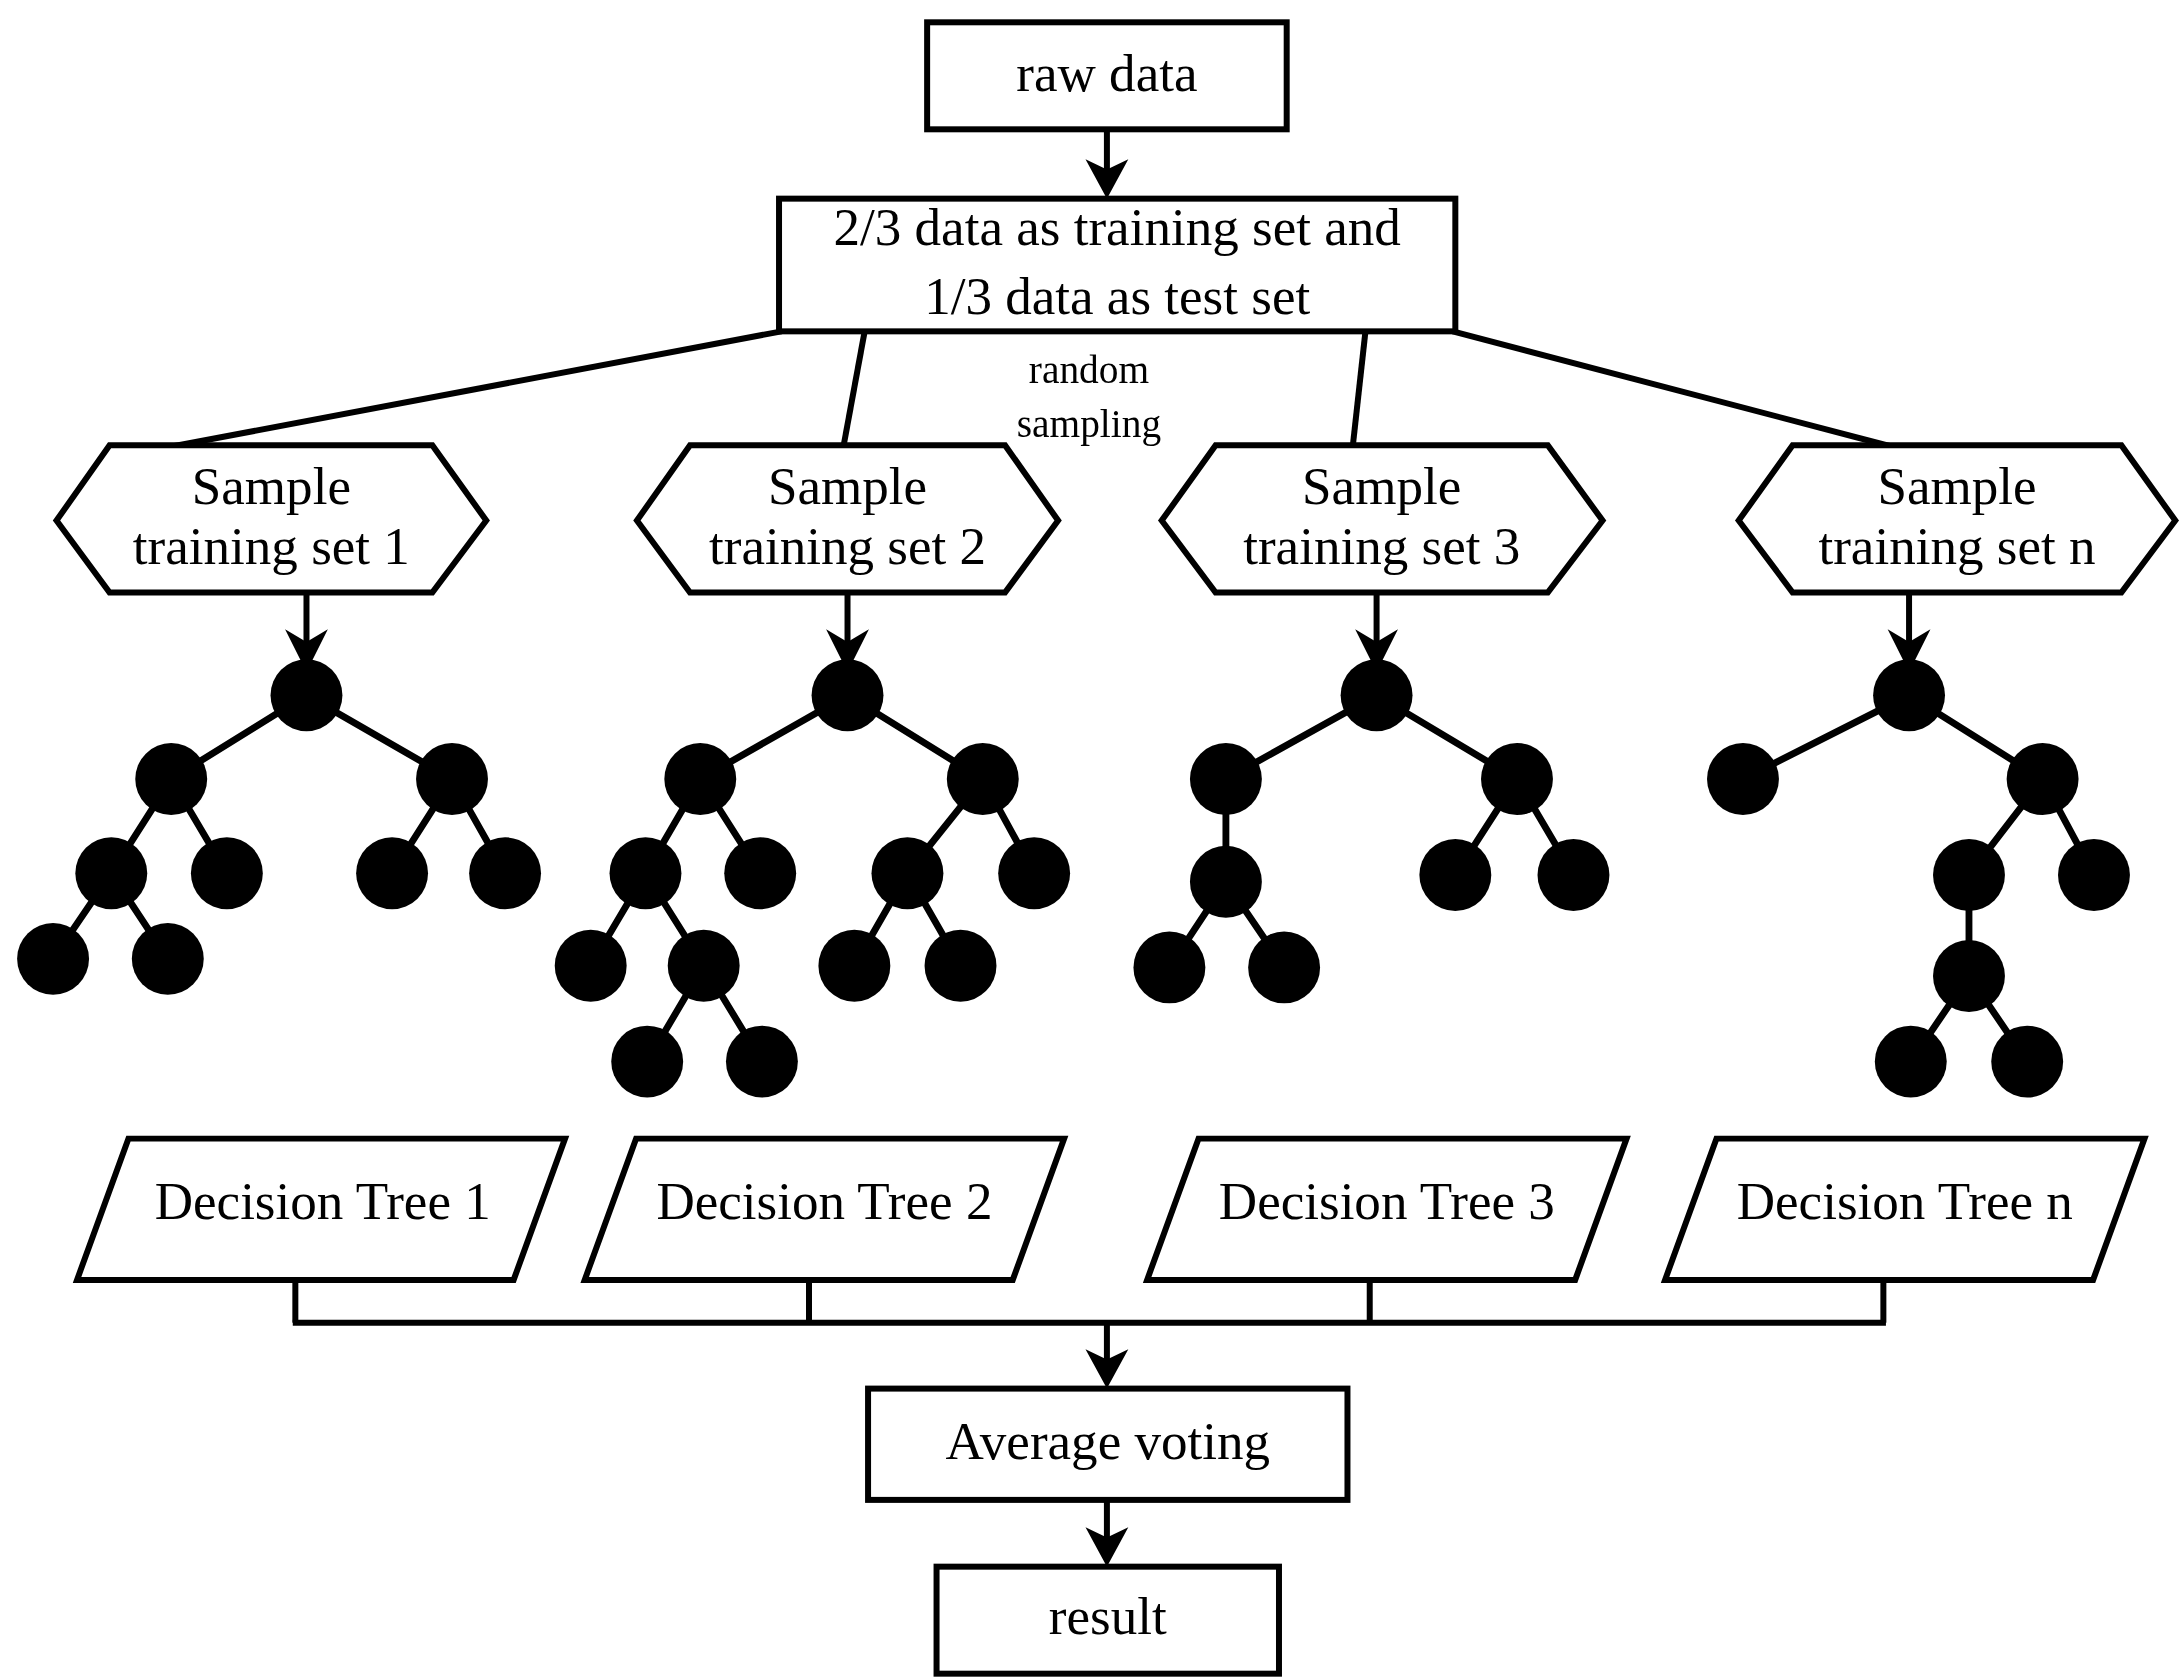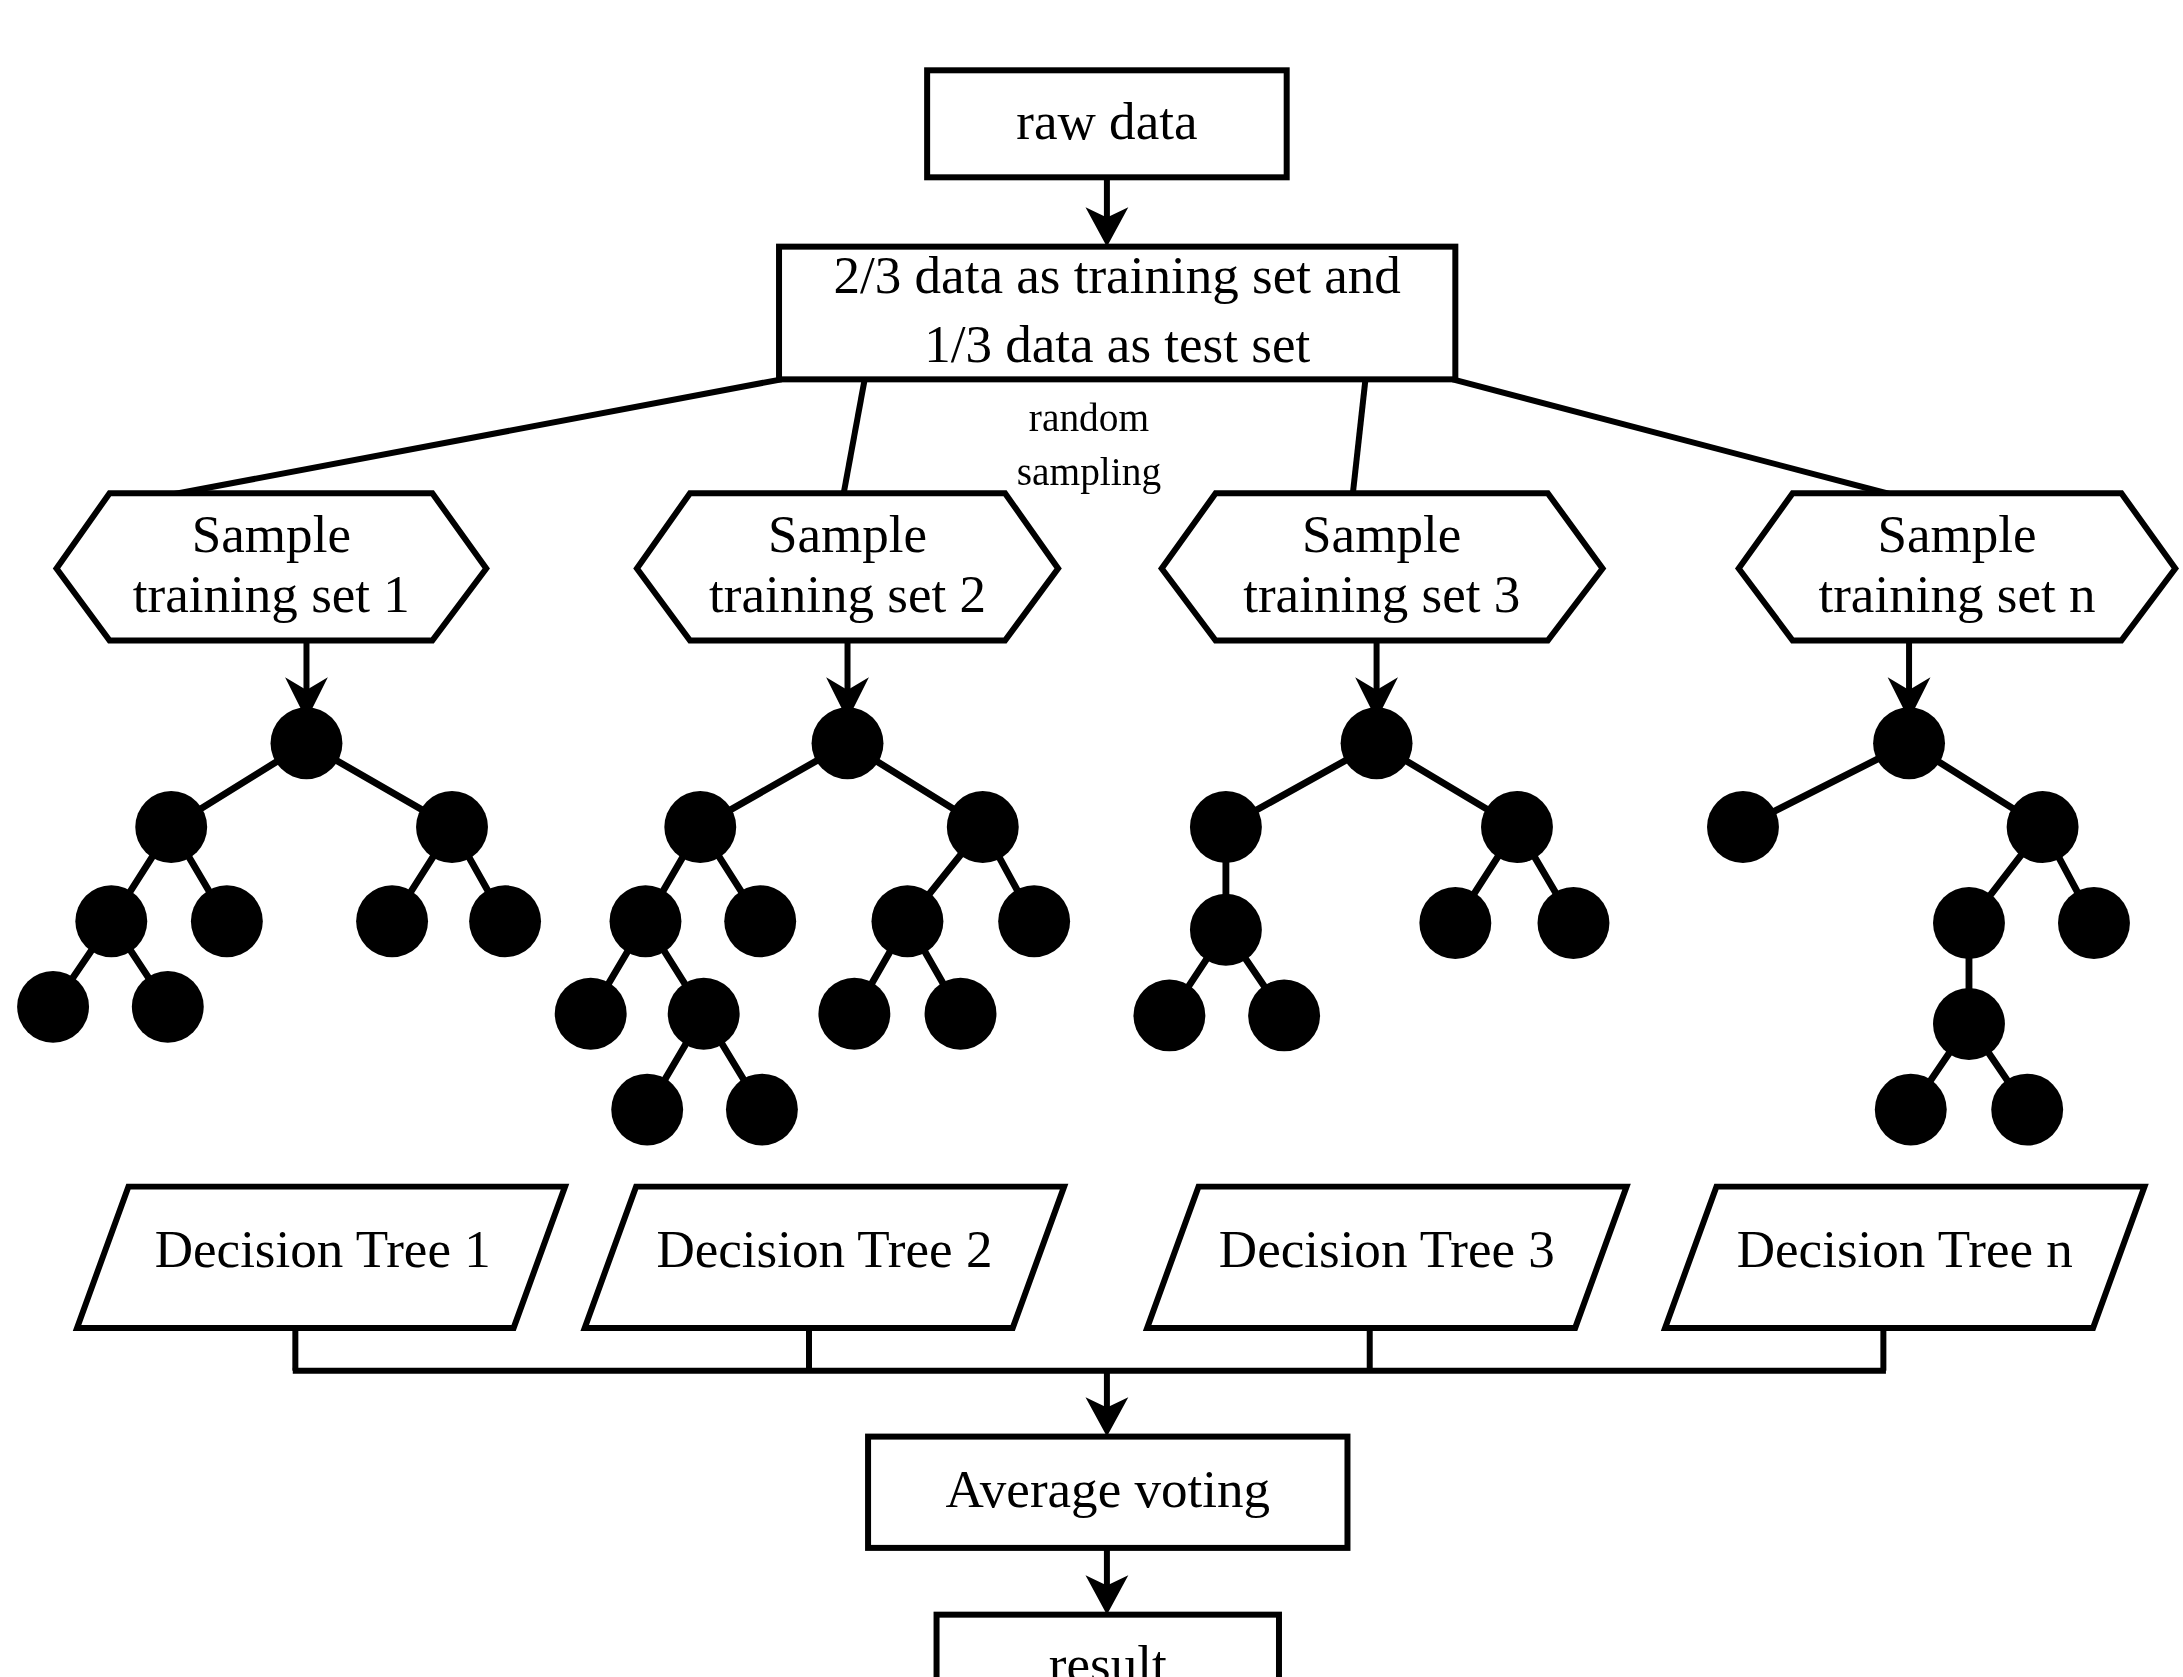--- a/index.html
+++ b/index.html
@@ -11,21 +11,20 @@
     width: 2183px;
     height: 1678px;
     font-family: "Liberation Serif", "DejaVu Serif", serif;
     overflow: hidden;
   }
   #diagram-root {
     position: relative;
     width: 2183px;
     height: 1186px;
     background: #ffffff;
-    margin-top: 48px;
   }
   svg#flow {
     display: block;
     width: 2183px;
     height: 1678px;
   }
   .shape-outline {
     fill: #ffffff;
     stroke: #000000;
     stroke-width: 7;

